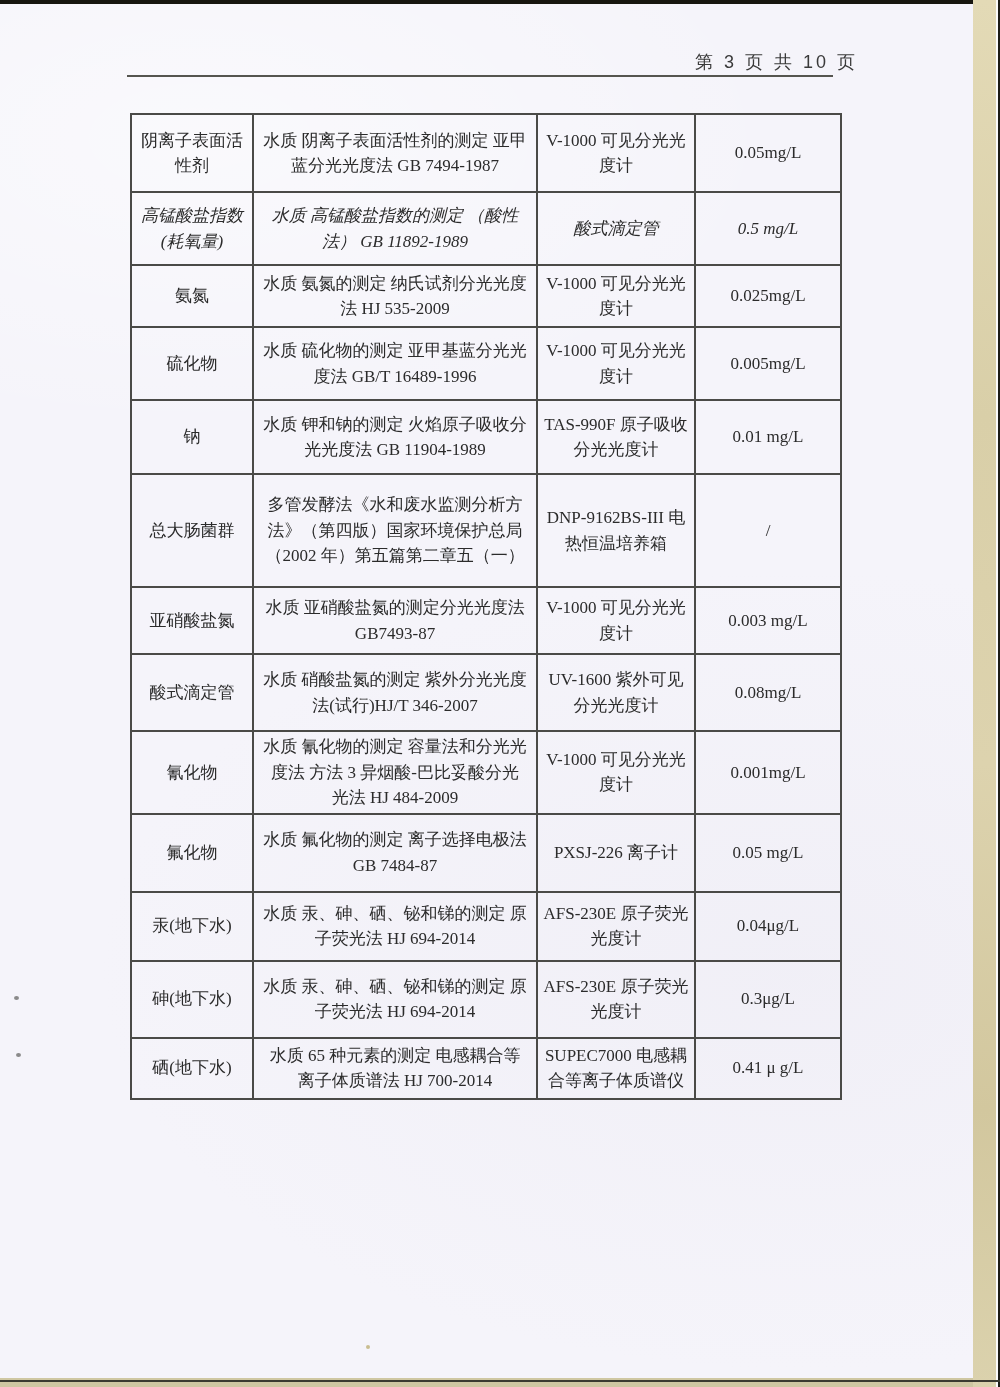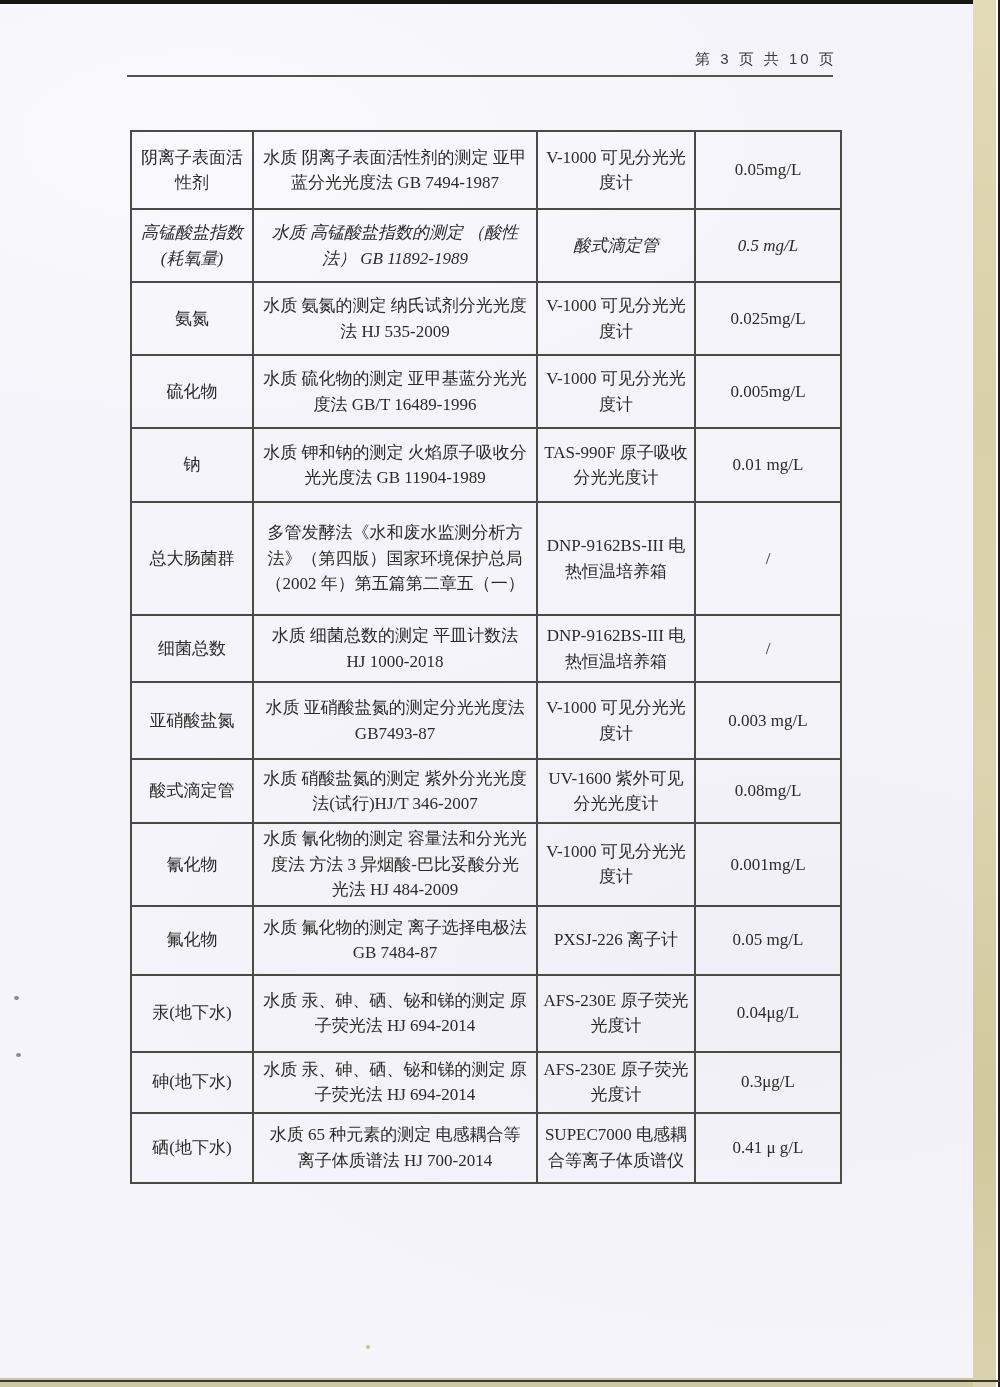--- a/index.html
+++ b/index.html
@@ -26,43 +26,43 @@
   .edge-bottom-line{position:absolute;left:0;top:1380px;width:1000px;height:2px;background:#3b3a31;z-index:6;}
   
   .speck{position:absolute;border-radius:50%;background:#8a8a8a;z-index:4;}
   .speck.s1{left:14px;top:996px;width:5px;height:4px;}
   .speck.s2{left:16px;top:1053px;width:5px;height:4px;}
   .speck.s3{left:366px;top:1345px;width:4px;height:4px;background:#c9bd90;}
   
   .page-header{
     position:absolute;left:695px;top:50px;z-index:3;
     font-family:"Liberation Sans","DejaVu Sans",sans-serif;
-    font-size:15px;color:#3a3a3a;letter-spacing:3px;white-space:nowrap;
+    font-size:18px;color:#3a3a3a;letter-spacing:3px;white-space:nowrap;
   }
   .header-rule{position:absolute;left:127px;top:75px;width:706px;height:2px;background:#55554f;z-index:3;}
   
   table.lab-table{
-    position:absolute;left:130px;top:130px;width:710px;z-index:3;
+    position:absolute;left:130px;top:113px;width:710px;z-index:3;
     border-collapse:collapse;table-layout:fixed;border-radius:13px;
   }
   table.lab-table col.c1{width:122px;}
   table.lab-table col.c2{width:284px;}
   table.lab-table col.c3{width:158px;}
   table.lab-table col.c4{width:146px;}
   table.lab-table td{
     border:2px solid #4a4a47;
     text-align:center;vertical-align:middle;
     font-size:17px;color:#2b2b2b;line-height:1.5;
     padding:2px 5px;
     word-break:break-word;
   }
   table.lab-table td:nth-child(2){padding:2px 9px;}
   table.lab-table tr:nth-child(1){height:78px;}
   table.lab-table tr:nth-child(2){height:73px;font-style:italic;}
-  table.lab-table tr:nth-child(3){height:73px;}
+  table.lab-table tr:nth-child(3){height:62px;}
   table.lab-table tr:nth-child(4){height:73px;}
   table.lab-table tr:nth-child(5){height:74px;}
   table.lab-table tr:nth-child(6){height:113px;}
   table.lab-table tr:nth-child(7){height:67px;}
   table.lab-table tr:nth-child(8){height:77px;}
   table.lab-table tr:nth-child(9){height:64px;}
   table.lab-table tr:nth-child(10){height:78px;}
   table.lab-table tr:nth-child(11){height:69px;}
   table.lab-table tr:nth-child(12){height:77px;}
   table.lab-table tr:nth-child(13){height:61px;}
@@ -125,26 +125,20 @@
         <td>TAS-990F 原子吸收分光光度计</td>
         <td>0.01 mg/L</td>
       </tr>
       <tr>
         <td>总大肠菌群</td>
         <td>多管发酵法《水和废水监测分析方法》（第四版）国家环境保护总局（2002 年）第五篇第二章五（一）</td>
         <td>DNP-9162BS-III 电热恒温培养箱</td>
         <td>/</td>
       </tr>
       <tr>
-        <td>细菌总数</td>
-        <td>水质 细菌总数的测定 平皿计数法 HJ 1000-2018</td>
-        <td>DNP-9162BS-III 电热恒温培养箱</td>
-        <td>/</td>
-      </tr>
-      <tr>
         <td>亚硝酸盐氮</td>
         <td>水质 亚硝酸盐氮的测定分光光度法 GB7493-87</td>
         <td>V-1000 可见分光光度计</td>
         <td>0.003 mg/L</td>
       </tr>
       <tr>
         <td>酸式滴定管</td>
         <td>水质 硝酸盐氮的测定 紫外分光光度法(试行)HJ/T 346-2007</td>
         <td>UV-1600 紫外可见分光光度计</td>
         <td>0.08mg/L</td>

